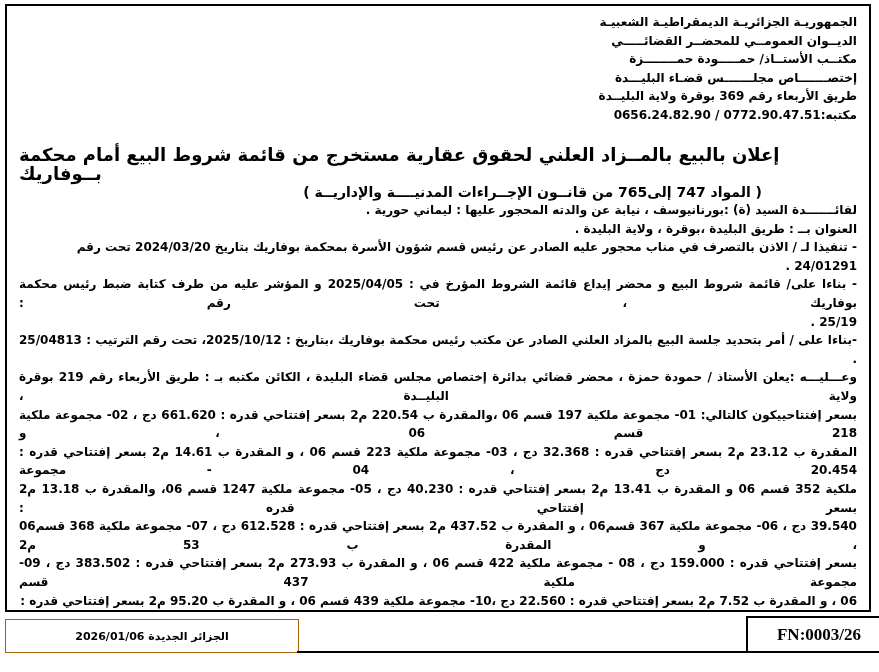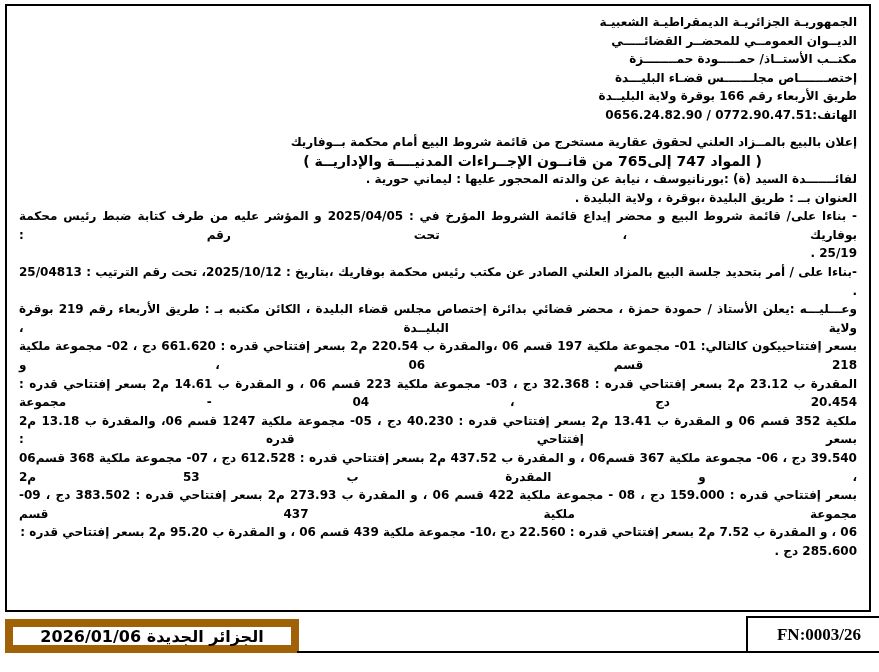--- a/index.html
+++ b/index.html
@@ -29,27 +29,27 @@
     direction: rtl;
     overflow: hidden;
     background: #ffffff;
   }
   .header-block {
     text-align: right;
     font-weight: bold;
     font-size: 13.5px;
     line-height: 17.4px;
     color: #000;
-    margin-bottom: 8px;
+    margin-bottom: 20px;
   }
   .doc-title {
     font-weight: bold;
-    font-size: 12px;
+    font-size: 18px;
     line-height: 19px;
-    text-align: right;
+    text-align: left;
     color: #000;
   }
   .doc-subtitle {
     font-weight: bold;
     font-size: 14px;
     line-height: 18.5px;
     text-align: right;
     padding-left: 0;
     padding-right: 95px;
     color: #000;
@@ -68,28 +68,28 @@
     left: 297px;
     width: 451px;
     border-top: 2px solid #000;
   }
   .news-box {
     position: absolute;
     left: 5px;
     top: 619px;
     width: 294px;
     height: 34px;
-    border: 8px solid #a16207;
+    border: 1px solid #a16207;
     box-sizing: border-box;
     display: flex;
     align-items: center;
     justify-content: center;
     direction: rtl;
     font-weight: bold;
-    font-size: 16px;
+    font-size: 11px;
     color: #000;
     background: #fff;
   }
   .fn-box {
     position: absolute;
     left: 746px;
     top: 616px;
     width: 146px;
     height: 37px;
     border: 2px solid #000;
@@ -110,31 +110,32 @@
 
 <div class="page">
 
   <div class="frame">
 
     <div class="header-block">
         <div class="tline">الجمهوريـة الجزائريـة الديمقراطيـة الشعبيـة</div>
         <div class="tline">الديــوان العمومــي للمحضــر القضائـــــي</div>
         <div class="tline">مكتــب الأستــاذ/ حمـــــودة حمــــــــزة</div>
         <div class="tline">إختصـــــــاص مجلـــــــس قضـاء البليـــدة</div>
-        <div class="tline">طريق الأربعاء رقم 166 بوقرة ولاية البليــدة</div>
-        <div class="tline">الهاتف:0772.90.47.51 / 0656.24.82.90</div>
+        <div class="tline">طريق الأربعاء رقم 369 بوقرة ولاية البليــدة</div>
+        <div class="tline">مكتبه:0772.90.47.51 / 0656.24.82.90</div>
       </div>
 
     <div class="doc-title">إعلان بالبيع بالمــزاد العلني لحقوق عقارية مستخرج من قائمة شروط البيع أمام محكمة بــوفاريك</div>
 
     <div class="doc-subtitle">( المواد 747 إلى765 من قانــون الإجــراءات المدنيــــة والإداريــة )</div>
 
     <div>
         <div class="tline al-right">لفائـــــــدة السيد (ة) :بورنانيوسف ، نيابة عن والدته المحجور عليها : ليماني حورية .</div>
         <div class="tline al-right">العنوان بــ : طريق البليدة ،بوقرة ، ولاية البليدة .</div>
+        <div class="tline al-right">- تنفيذا لـ / الاذن بالتصرف في مناب محجور عليه الصادر عن رئيس قسم شؤون الأسرة بمحكمة بوفاريك بتاريخ 2024/03/20 تحت رقم 24/01291 .</div>
         <div class="tline al-justify">- بناءا على/ قائمة شروط البيع و محضر إيداع قائمة الشروط المؤرخ في : 2025/04/05 و المؤشر عليه من طرف كتابة ضبط رئيس محكمة بوفاريك ، تحت رقم :</div>
         <div class="tline al-right">25/19 .</div>
         <div class="tline al-justify">-بناءا على / أمر بتحديد جلسة البيع بالمزاد العلني الصادر عن مكتب رئيس محكمة بوفاريك ،بتاريخ : 2025/10/12، تحت رقم الترتيب : 25/04813 .</div>
         <div class="tline al-justify">وعـــليـــه :يعلن الأستاذ / حمودة حمزة ، محضر قضائي بدائرة إختصاص مجلس قضاء البليدة ، الكائن مكتبه بـ : طريق الأربعاء رقم 219 بوقرة ولاية البليــدة ،</div>
         <div class="tline al-justify">بسعر إفتتاحييكون كالتالي: 01- مجموعة ملكية 197 قسم 06 ،والمقدرة ب 220.54 م2 بسعر إفتتاحي قدره : 661.620 دج ، 02- مجموعة ملكية 218 قسم 06 ، و</div>
         <div class="tline al-justify">المقدرة ب 23.12 م2 بسعر إفتتاحي قدره : 32.368 دج ، 03- مجموعة ملكية 223 قسم 06 ، و المقدرة ب 14.61 م2 بسعر إفتتاحي قدره : 20.454 دج ، 04 - مجموعة</div>
         <div class="tline al-justify">ملكية 352 قسم 06 و المقدرة ب 13.41 م2 بسعر إفتتاحي قدره : 40.230 دج ، 05- مجموعة ملكية 1247 قسم 06، والمقدرة ب 13.18 م2 بسعر إفتتاحي قدره :</div>
         <div class="tline al-justify">39.540 دج ، 06- مجموعة ملكية 367 قسم06 ، و المقدرة ب 437.52 م2 بسعر إفتتاحي قدره : 612.528 دج ، 07- مجموعة ملكية 368 قسم06 ، و المقدرة ب 53 م2</div>
         <div class="tline al-justify">بسعر إفتتاحي قدره : 159.000 دج ، 08 - مجموعة ملكية 422 قسم 06 ، و المقدرة ب 273.93 م2 بسعر إفتتاحي قدره : 383.502 دج ، 09- مجموعة ملكية 437 قسم</div>
         <div class="tline al-right">06 ، و المقدرة ب 7.52 م2 بسعر إفتتاحي قدره : 22.560 دج ،10- مجموعة ملكية 439 قسم 06 ، و المقدرة ب 95.20 م2 بسعر إفتتاحي قدره : 285.600 دج .</div>

